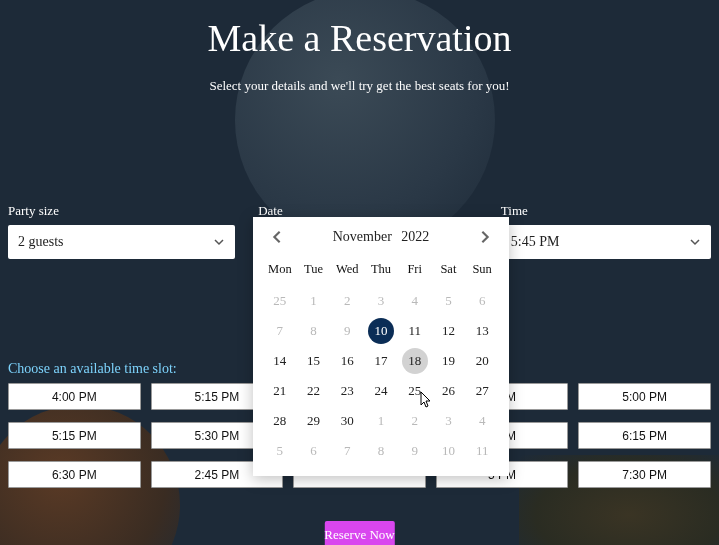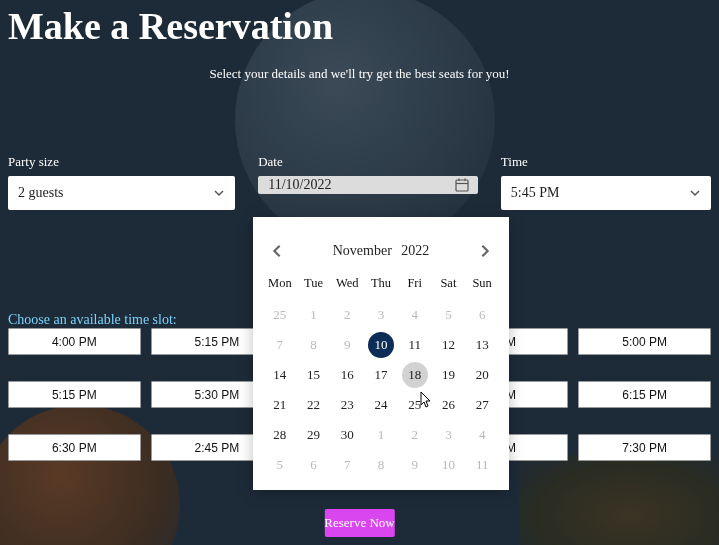--- a/index.html
+++ b/index.html
@@ -30,36 +30,37 @@
   .bg-blob3 {
     position: absolute;
     width: 220px; height: 120px;
     background: radial-gradient(ellipse at 50% 50%, #3a3424 0%, #2a2c22 60%, #1d2a38 100%);
     bottom: -30px; right: -20px;
     z-index: 0;
   }
   .content { position: relative; z-index: 1; width: 100%; height: 100%; padding: 0 8px; }
 
   h1 {
-    text-align: left;
+    text-align: center;
     color: #fff;
     font-size: 38px;
-    font-weight: 700;
+    font-weight: 400;
     padding-top: 4px;
+    margin-top: 12px;
   }
   .subtitle {
     text-align: center;
     color: #fff;
     font-size: 13px;
     margin-top: 18px;
   }
   .fields {
     display: flex;
     gap: 23px;
-    margin-top: 72px;
+    margin-top: 109px;
     padding: 0 0px;
   }
   .field { display: flex; flex-direction: column; }
   .field-label { color: #fff; font-size: 13px; margin-bottom: 6px; }
   .party-field { width: 240px; }
   .date-field  { width: 232px; }
   .time-field  { width: 222px; }
   .select-box {
     background: #fff;
     height: 34px;
@@ -93,22 +94,22 @@
     stroke: #555; stroke-width: 1.2; fill: none;
   }
 
   .slots-label {
     color: #7dd3fc; font-size: 14px;
     margin-top: 102px;
   }
   .slots {
     display: grid;
     grid-template-columns: repeat(5, 1fr);
-    gap: 26px 10px;
-    margin-top: 0;
+    gap: 12px 10px;
+    margin-top: 6px;
   }
   .slot {
     background: #fff;
     height: 27px;
     border: 1px solid #999;
     border-radius: 1px;
     display: flex;
     align-items: center;
     justify-content: center;
     font-family: Arial, sans-serif;
@@ -134,21 +135,21 @@
 
   
   .calendar {
     position: absolute;
     top: 217px;
     left: 253px;
     width: 256px;
     background: #fff;
     box-shadow: 0 3px 14px rgba(0,0,0,0.25);
     z-index: 5;
-    padding: 22px 10px 10px 10px;
+    padding: 8px 10px 10px 10px;
   }
   .cal-header {
     display: flex;
     align-items: center;
     justify-content: space-between;
     padding: 4px 6px 10px 6px;
   }
   .cal-title { font-size: 14px; color: #222; text-align:center; flex:1; }
   .cal-title span { margin: 0 3px; }
   .cal-nav {

